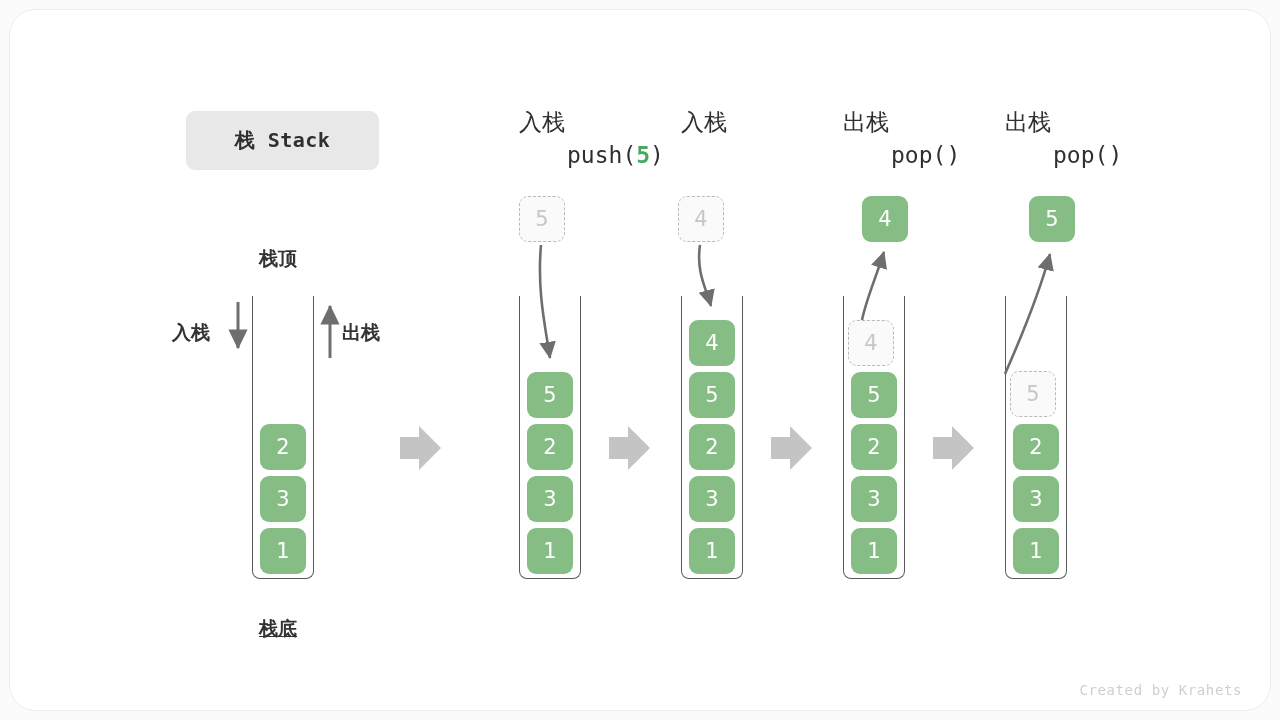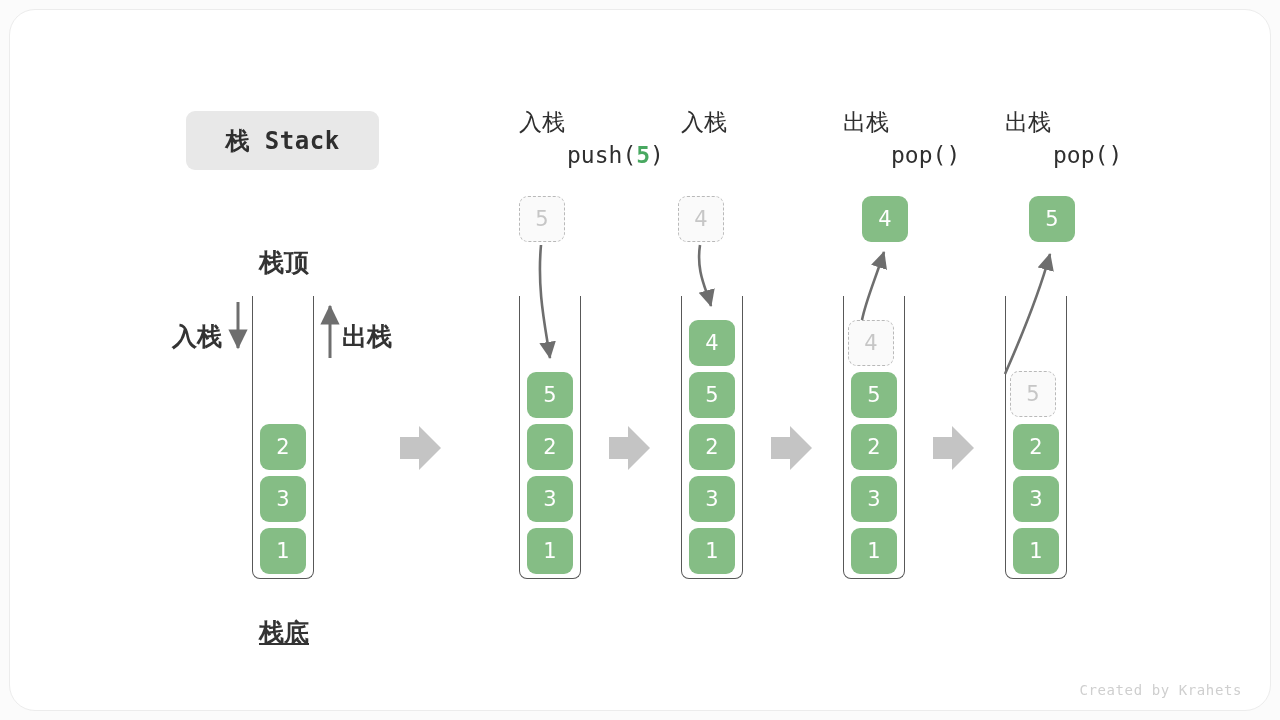--- a/index.html
+++ b/index.html
@@ -33,21 +33,21 @@
     left: 186px;
     top: 111px;
     width: 193px;
     height: 59px;
     background: #e8e8e8;
     border-radius: 9px;
     display: flex;
     align-items: center;
     justify-content: center;
     font-family: "DejaVu Sans Mono", "Liberation Mono", monospace;
-    font-size: 24px;
+    font-size: 20px;
     font-weight: bold;
     color: #2f2f2f;
     letter-spacing: 0.5px;
   }
 
   
   .col-head {
     position: absolute;
     width: 190px;
     text-align: left;
@@ -100,21 +100,21 @@
   .cell.ghost {
     background: #fafafa;
     color: #c6c6c6;
     border: 1.7px dashed #b9b9b9;
   }
 
   
   .label {
     position: absolute;
     font-family: "DejaVu Sans", "Liberation Sans", sans-serif;
-    font-size: 25px;
+    font-size: 19px;
     font-weight: bold;
     color: #333333;
     white-space: nowrap;
   }
 
   
   .overlay {
     position: absolute;
     left: 0; top: 0;
     width: 1280px;

